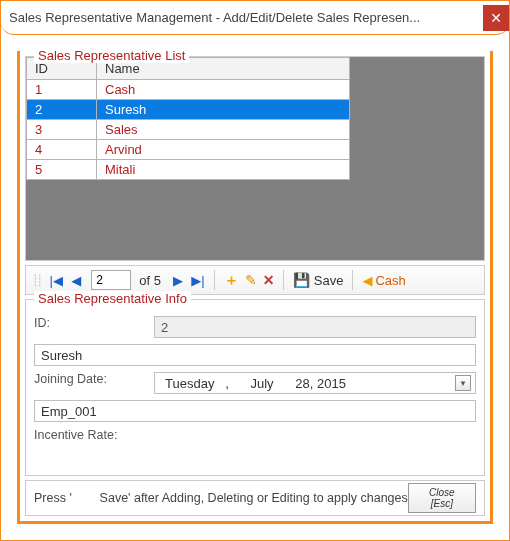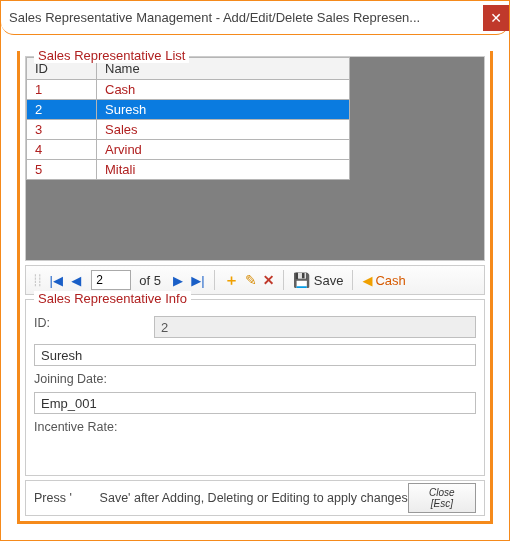--- a/index.html
+++ b/index.html
@@ -303,20 +303,24 @@
 
       <div class="form-row">
         <div class="form-label">ID:</div>
         <input class="form-input readonly" readonly="" value="2" style="">
       </div>
       <div class="form-row">
         <input class="form-input" value="Suresh" style="">
       </div>
       <div class="form-row">
         <div class="form-label">Joining Date:</div>
+        <div class="date-field">
+          <span style="white-space:pre">Tuesday   ,      July      28, 2015</span>
+          <span class="date-drop">▾</span>
+        </div>
       </div>
       <div class="form-row">
         <input class="form-input" value="Emp_001" style="">
       </div>
       <div class="form-row">
         <div class="form-label">Incentive Rate:</div>
       </div>
     </div>
 
     <div class="footer">

